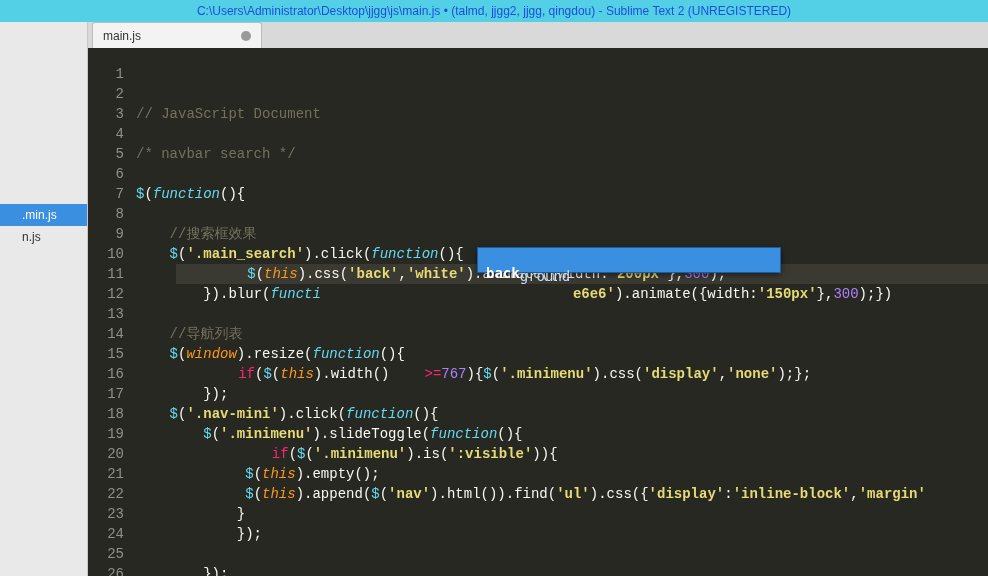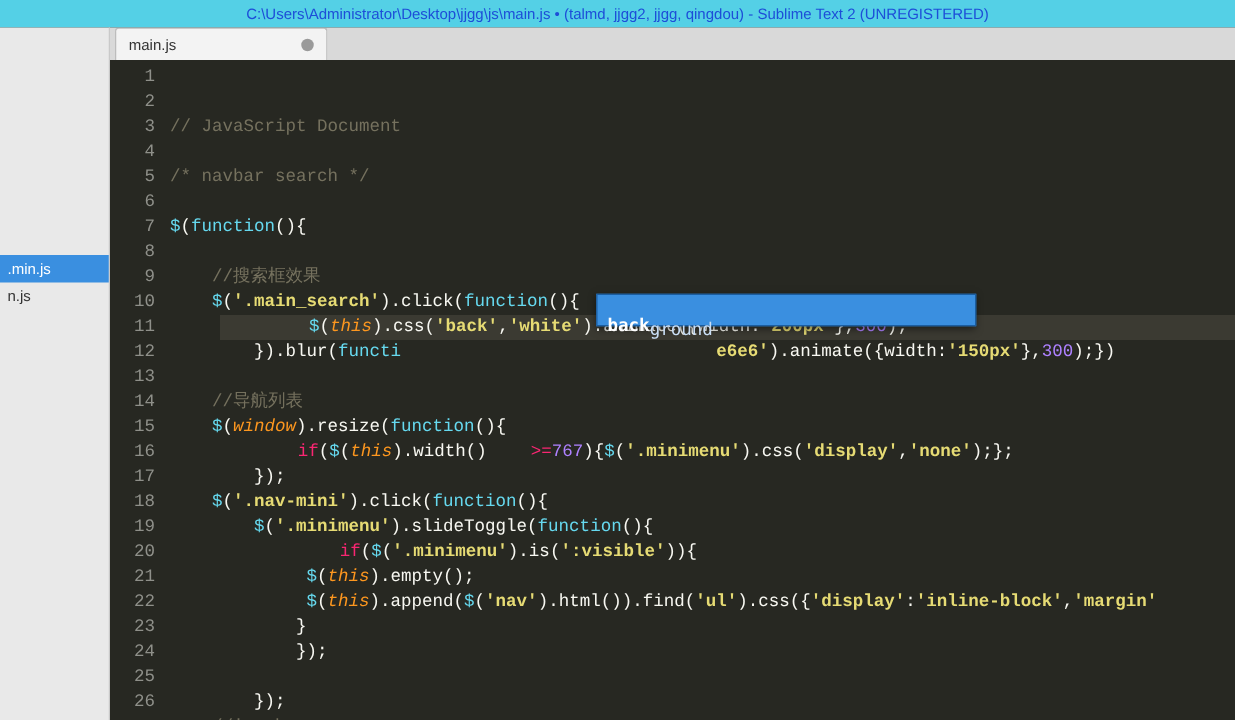--- a/index.html
+++ b/index.html
@@ -25,34 +25,35 @@
   .sidebar {
     width: 88px;
     background: #e9e9e9;
     border-right: 1px solid #c9c9c9;
     font-family: "Segoe UI", Tahoma, sans-serif;
     font-size: 12px;
     color: #333;
     padding-top: 182px;
   }
   .sidebar-item {
-    padding: 4px 6px;
+    padding: 4px 22px;
     white-space: nowrap;
     overflow: hidden;
   }
   .sidebar-item.selected {
     background: #3a8fe0;
     color: #fff;
   }
 
   .editor-area {
     flex: 1;
     display: flex;
     flex-direction: column;
     min-width: 0;
+    gap: 12px;
   }
 
   .tabs {
     height: 28px;
     background: #d9d9d9;
     display: flex;
     align-items: flex-end;
   }
   .tab {
     height: 26px;
@@ -102,21 +103,21 @@
     position: relative;
     min-width: 0;
     overflow: hidden;
   }
   .line { height: 20px; padding-left: 4px; }
   .line.hl { background: #3b3a32; margin-left: 44px; }
 
   
   .cm { color: #75715e; }          
   .kw { color: #f92672; margin-left: 35px; }          
-  .fn { color: #66d9ef; }  
+  .fn { color: #66d9ef; font-style: italic; }  
   .st { color: #e6db74; font-weight: bold; }          
   .nm { color: #ae81ff; }          
   .va { color: #fd971f; font-style: italic; }  
   .jq { color: #66d9ef; }          
   .pl { color: #f8f8f2; }          
 
   
   .ac-popup {
     position: absolute;
     left: 345px;

